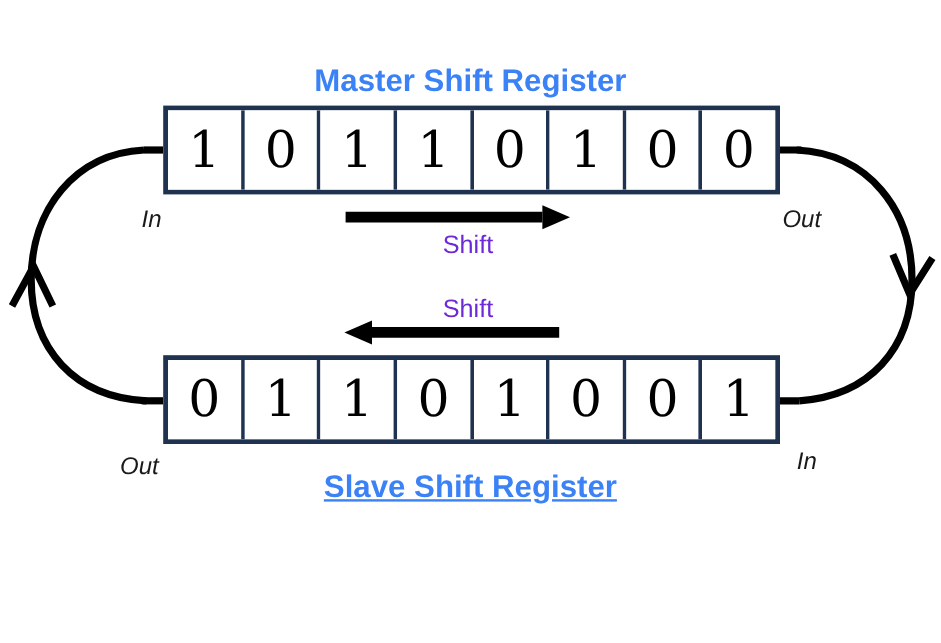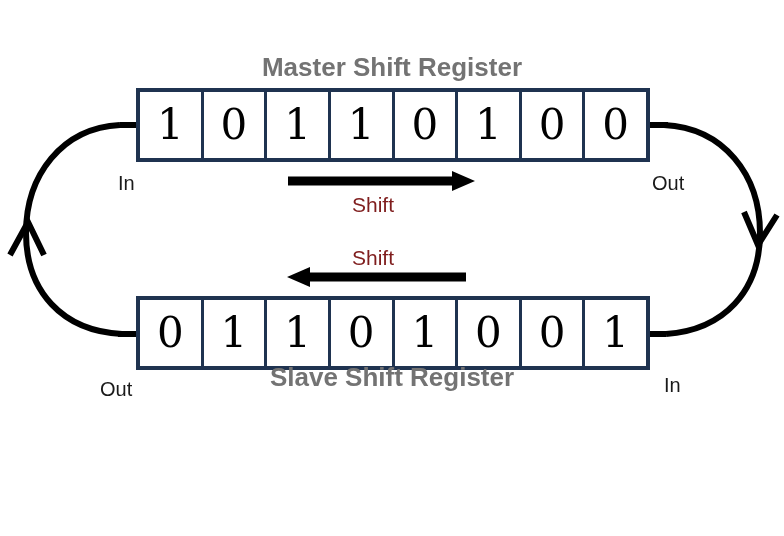--- a/index.html
+++ b/index.html
@@ -28,26 +28,26 @@
     pointer-events: none;
   }
 
   
   .reg-title {
     position: absolute;
     width: 100%;
     text-align: center;
     font-weight: bold;
     font-size: 26px;
-    color: #737373;
+    color: #3b82f6;
     letter-spacing: 0px;
     white-space: nowrap;
   }
   #master-title { top: 52px; left: 0; }
-  #slave-title  { top: 362px; left: 0; }
+  #slave-title  { top: 390px; left: 0; text-decoration: underline; }
 
   
   .register {
     position: absolute;
     left: 136px;
     width: 514px;
     height: 74px;
     box-sizing: border-box;
     border: 4px solid #1F3350;
     background: #ffffff;
@@ -71,32 +71,34 @@
     background: #ffffff;
   }
   .cell:last-child { border-right: none; }
 
   
   .io-label {
     position: absolute;
     font-size: 20px;
     color: #1a1a1a;
     white-space: nowrap;
+    font-style: italic;
   }
   #master-in-label  { left: 118px; top: 172px; }
   #master-out-label { left: 652px; top: 172px; }
   #slave-out-label  { left: 100px; top: 378px; }
   #slave-in-label   { left: 664px; top: 374px; }
 
   
   .shift-label {
     position: absolute;
     font-size: 21px;
-    color: #7f1d1d;
+    color: #6d28d9;
     white-space: nowrap;
+    margin-left: 17px;
   }
   #master-shift-label { left: 352px; top: 193px; }
   #slave-shift-label  { left: 352px; top: 246px; }
 
   
   #caption {
     position: absolute;
     top: 438px;
     left: 0;
     width: 100%;

